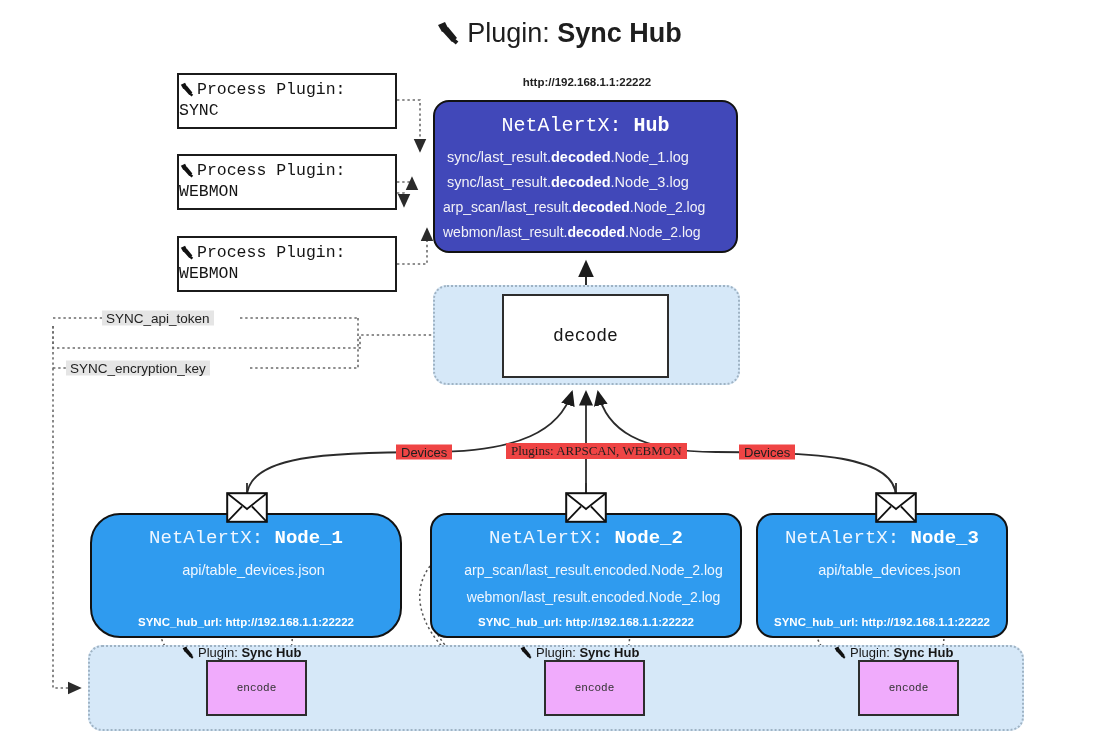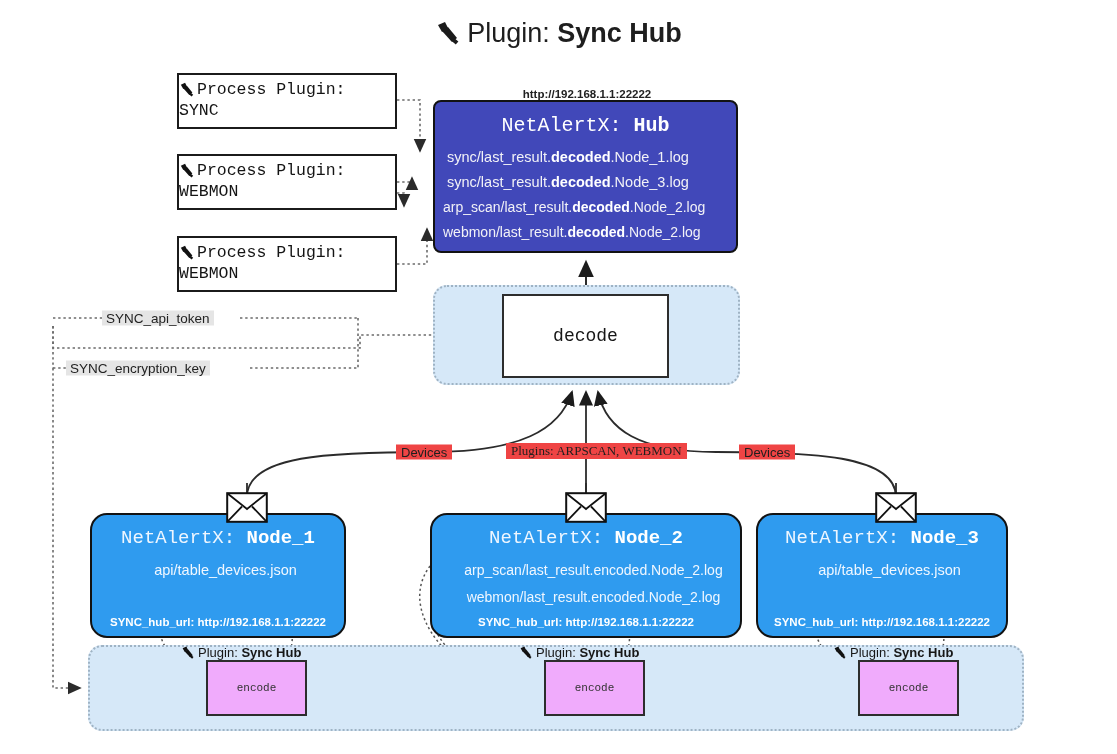--- a/index.html
+++ b/index.html
@@ -69,37 +69,37 @@
   .proc-box .plug {
     display: inline-block;
     vertical-align: -3px;
     margin-right: 1px;
   }
 
   
   .hub-url {
     position: absolute;
     left: 437px;
-    top: 88px;
+    top: 76px;
     width: 300px;
     text-align: center;
     font-size: 11.5px;
     font-weight: 700;
     color: #222;
     white-space: nowrap;
   }
   .hub-box {
     position: absolute;
     left: 433px;
     top: 100px;
     width: 305px;
     height: 153px;
     background: #4148b9;
     border: 2.5px solid #121212;
-    border-radius: 8px;
+    border-radius: 16px;
     box-sizing: border-box;
     color: #ffffff;
     overflow: hidden;
   }
   .hub-title {
     font-family: "Liberation Mono", monospace;
     font-size: 20px;
     text-align: center;
     margin-top: 12px;
     white-space: nowrap;
@@ -421,21 +421,21 @@
       </svg>
     </div>
     <div class="envelope" style="left:875px; top:492px;">
       <svg width="42" height="31" viewBox="0 0 42 31">
         <rect x="1.2" y="1.2" width="39.6" height="28.6" fill="#ffffff" stroke="#111" stroke-width="2"></rect>
         <path d="M1.2,1.2 L21,17 L40.8,1.2" fill="none" stroke="#111" stroke-width="1.8"></path>
         <path d="M1.2,29.8 L16,14.5 M40.8,29.8 L26,14.5" fill="none" stroke="#111" stroke-width="1.8"></path>
       </svg>
     </div>
 
-    <div class="node-box" style="left:90px; top:513px; width:256px; height:125px;">
+    <div class="node-box" style="left:90px; top:513px; width:312px; height:125px;border-radius:30px;">
       <div class="node-title"><span>NetAlertX: </span><b>Node_1</b></div>
       <div class="node-body">
         <div class="node-line">api/table_devices.json</div>
       </div>
       <div class="node-foot">SYNC_hub_url: http://192.168.1.1:22222</div>
     </div>
 
     <div class="node-box" style="left:430px; top:513px; width:312px; height:125px;">
       <div class="node-title"><span>NetAlertX: </span><b>Node_2</b></div>
       <div class="node-body">

